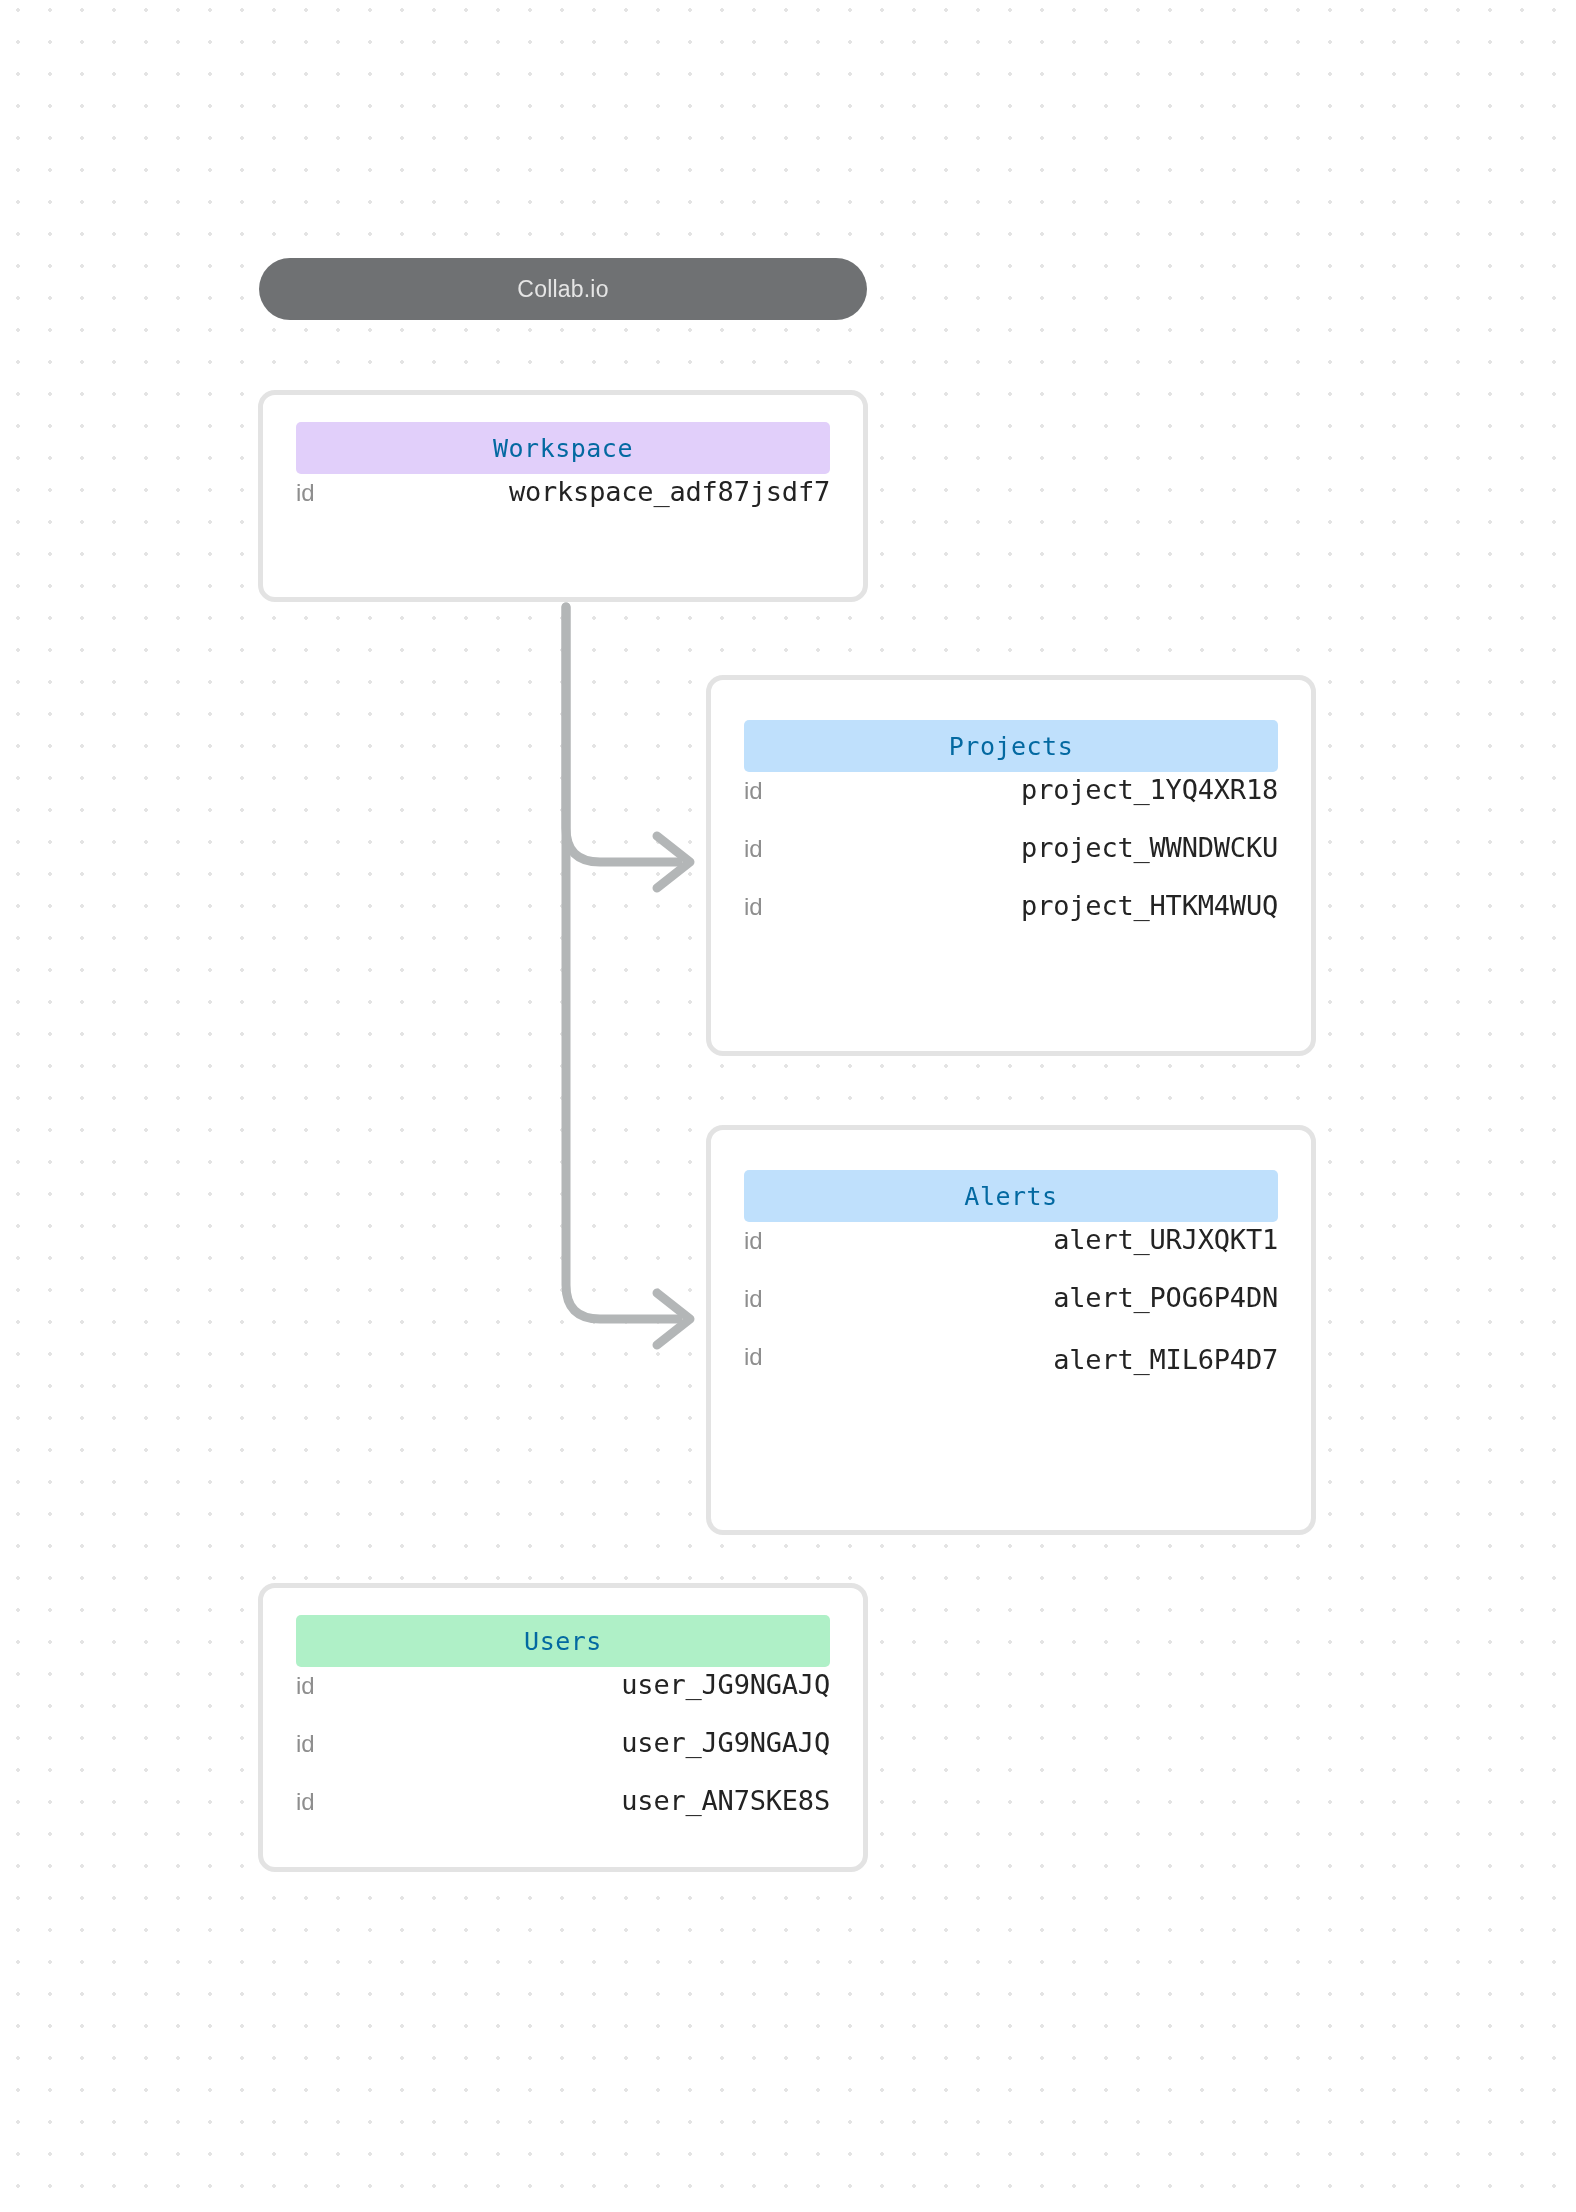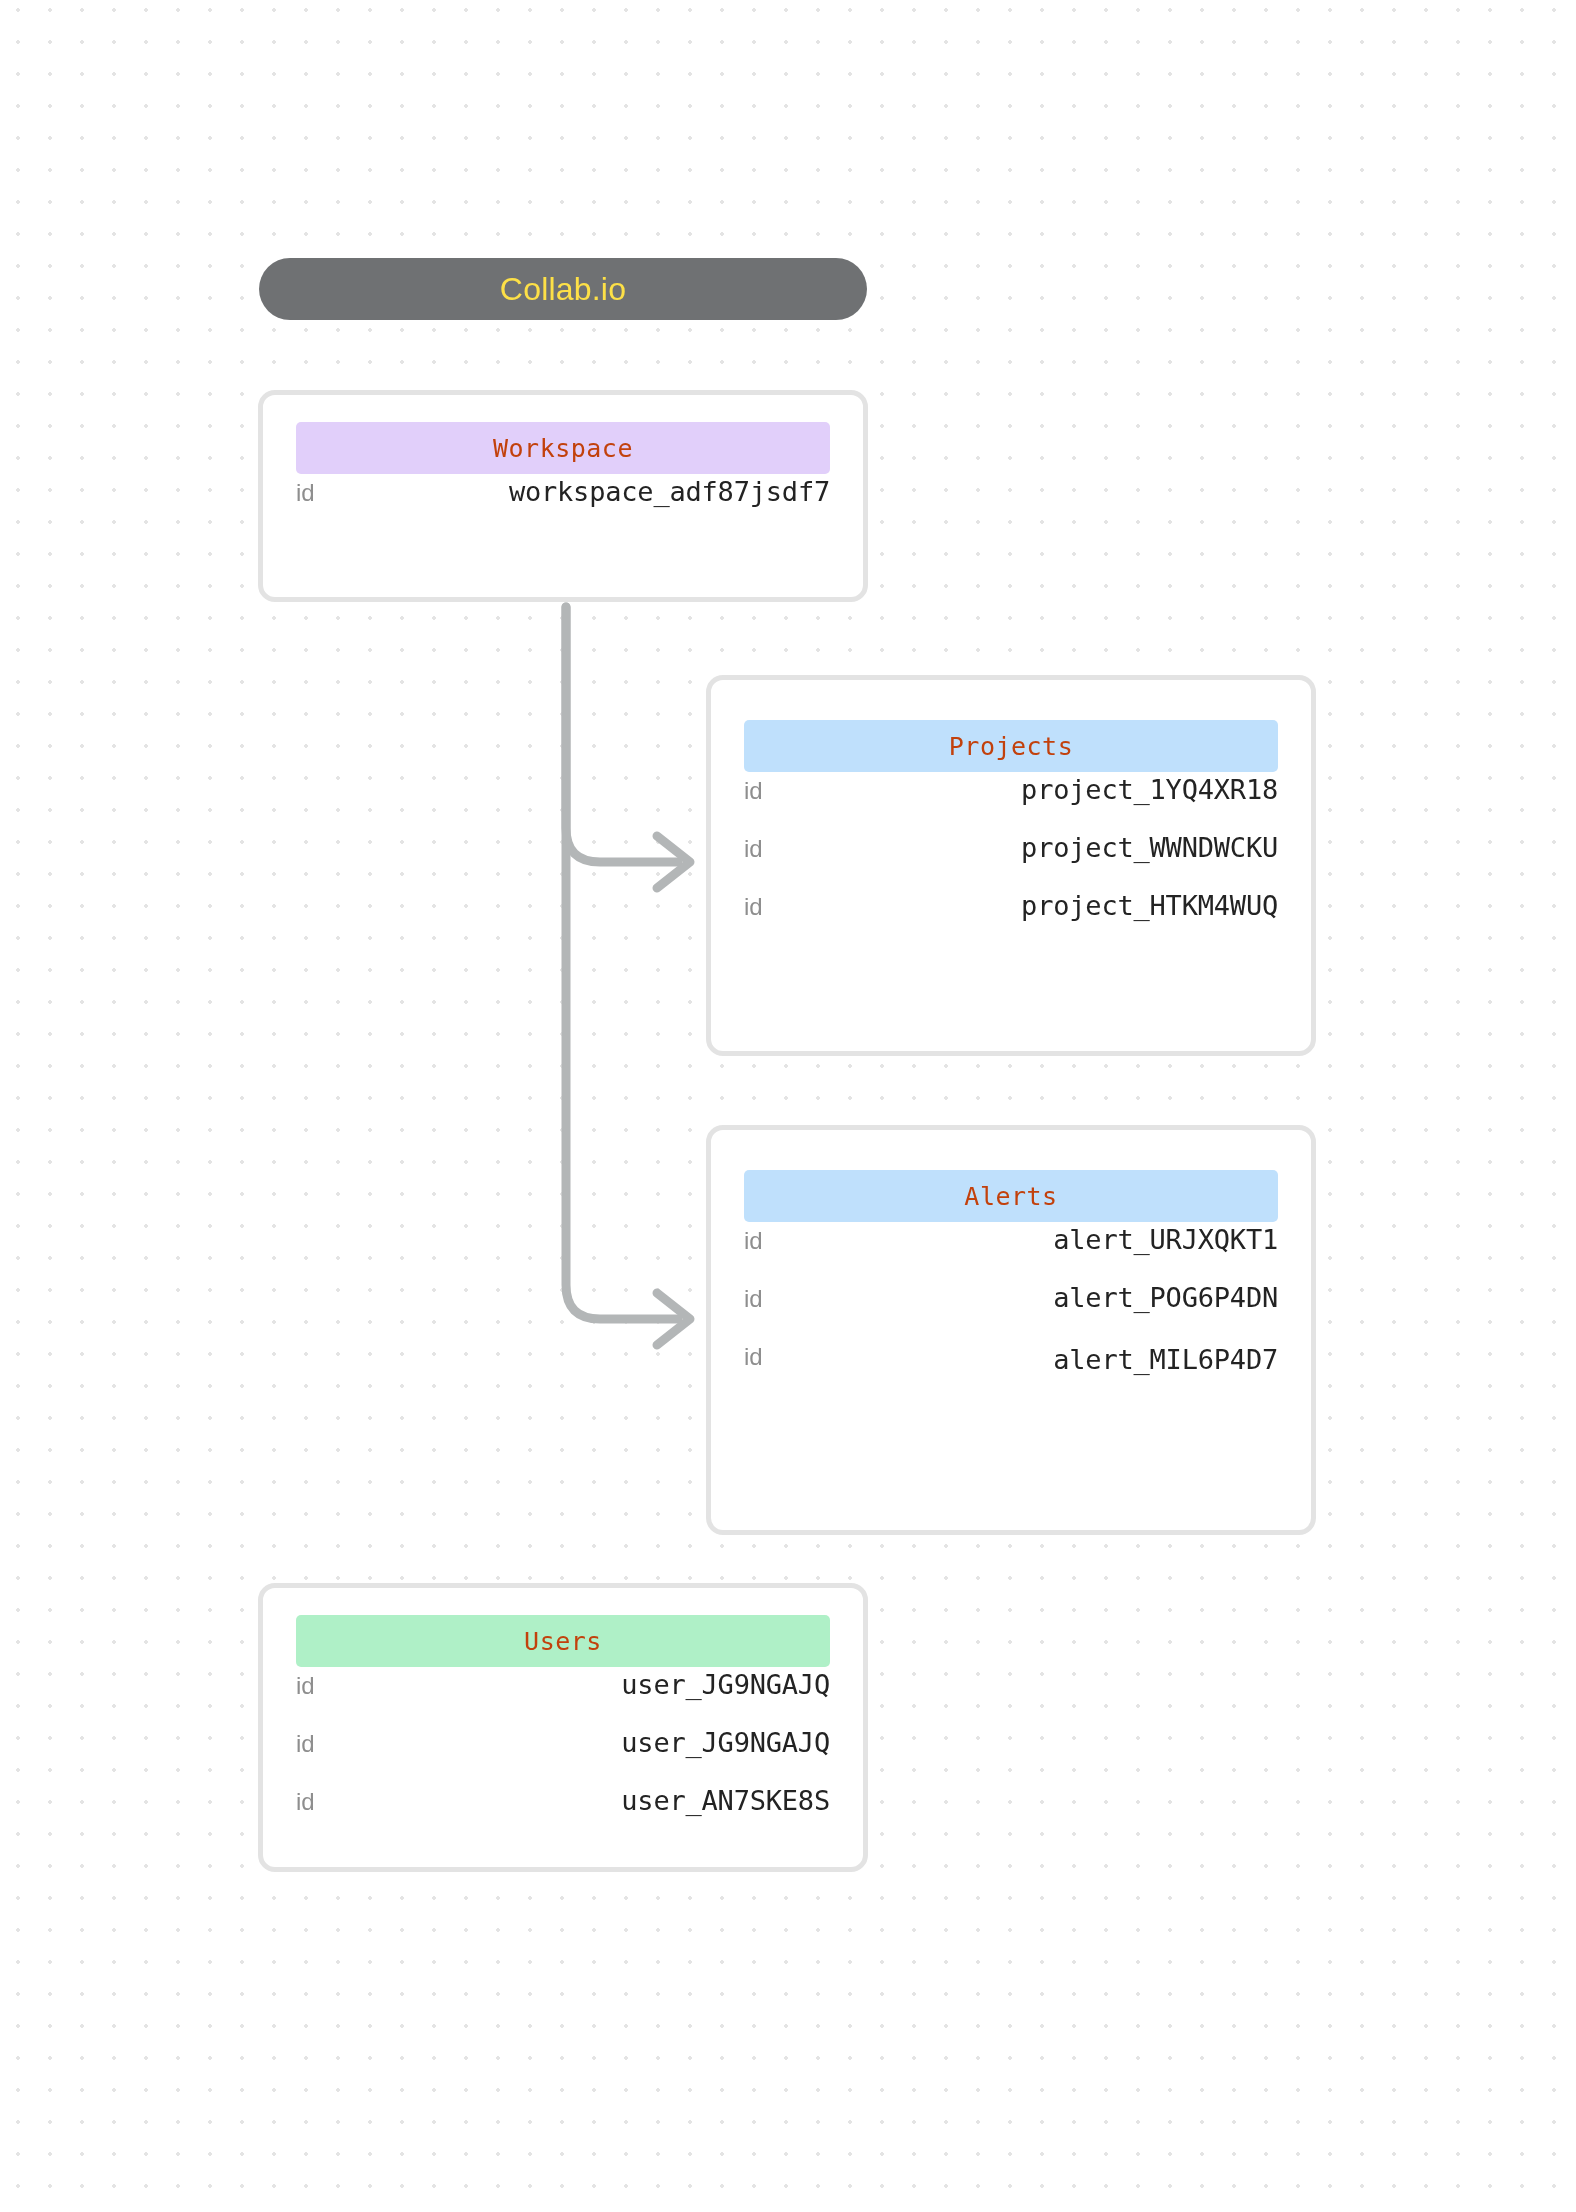--- a/index.html
+++ b/index.html
@@ -41,22 +41,22 @@
     top: 258px;
     width: 608px;
     height: 62px;
     border-radius: 31px;
     background: #6f7173;
     display: flex;
     align-items: center;
     justify-content: center;
   }
   .root-pill-label {
-    color: #fde047;
-    font-size: 32px;
+    color: #e5e5e5;
+    font-size: 23px;
     font-family: "Liberation Sans", sans-serif;
     letter-spacing: 0.2px;
   }
 
   
   .card {
     position: absolute;
     box-sizing: border-box;
     background: #ffffff;
     border: 5px solid #e3e3e3;
@@ -67,21 +67,21 @@
     margin: 27px 33px 0 33px;
     height: 52px;
     border-radius: 5px;
     display: flex;
     align-items: center;
     justify-content: center;
   }
   .card-header-label {
     font-family: "DejaVu Sans Mono", "Liberation Mono", monospace;
     font-size: 25px;
-    color: #c2410c;
+    color: #0369a1;
     letter-spacing: 0.5px;
   }
   .card-rows {
     margin: 0 33px;
     padding-top: 2px;
     padding-bottom: 26px;
   }
   .row {
     display: flex;
     align-items: baseline;

